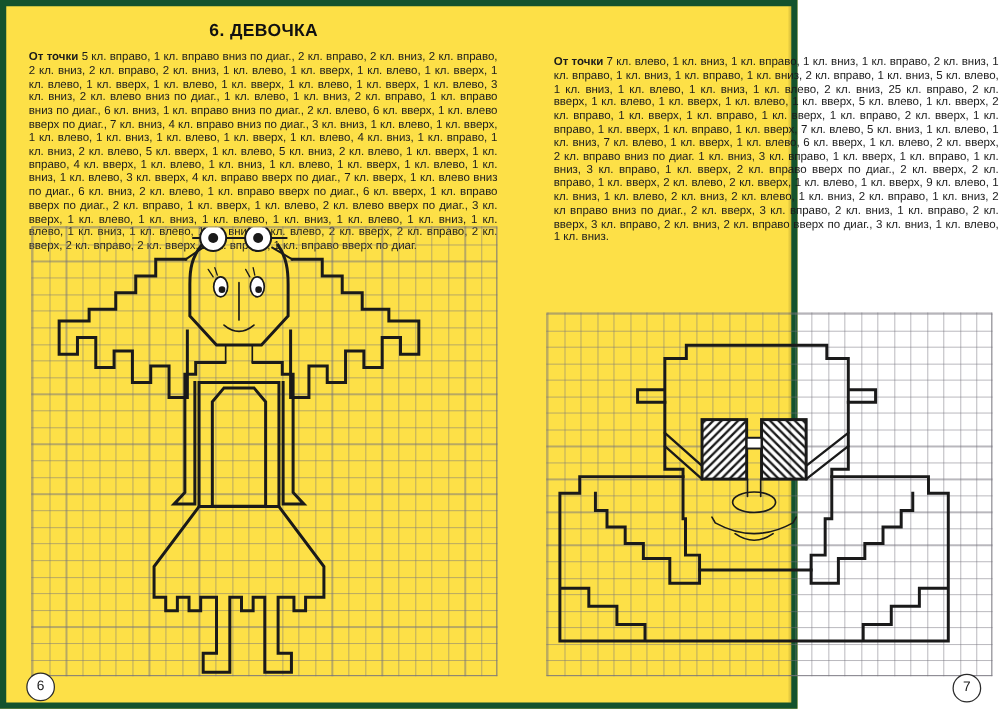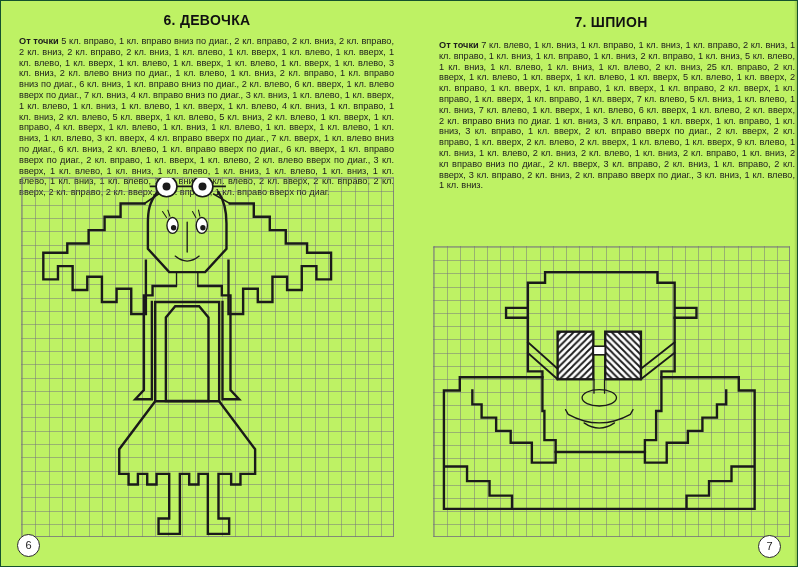--- a/index.html
+++ b/index.html
@@ -3,23 +3,23 @@
 <meta charset="utf-8">
 <style>
   html,body{margin:0;padding:0;}
   body{
     width:800px;height:569px;overflow:hidden;
     background:#ffffff;
     font-family:"Liberation Sans", sans-serif;
     position:relative;
   }
   .sheet{
-    position:absolute;left:0;top:0;width:798px;height:567px;
-    border:1px solid #14532d;
-    background:#bef264;
+    position:absolute;left:0;top:0;width:638px;height:567px;
+    border:5px solid #14532d;
+    background:#fde047;
     box-sizing:border-box;
   }
   .sheet:after{ 
     content:"";position:absolute;right:0;top:0;width:3px;height:100%;
     background:linear-gradient(to right,rgba(0,0,0,0),rgba(0,0,0,.18));
   }
   .page-title{
     position:absolute;
     font-weight:bold;font-size:14px;letter-spacing:.3px;color:#111;
     text-align:center;
@@ -92,21 +92,20 @@
       <path class="thinpath" style="stroke-width:0.08" d="M 10.85,2.95 L 10.55,2.5 M 11.1,2.85 L 10.95,2.4 M 13.05,2.95 L 12.8,2.5 M 13.35,2.85 L 13.25,2.4"></path>
       <path class="thinpath" d="M 12.4,3.3 V 5.55 M 11.5,5.85 Q 12.4,6.6 13.3,5.85 M 11.6,7.05 V 8.1 M 13.2,7.05 V 8.1"></path>
       <path class="figpath" d="M 11.55,8.1 H 9.8 V 8.8 H 9.15 V 15.9 L 8.5,16.6 H 9.75 V 9.3 M 13.25,8.1 H 15.0 V 8.8 H 15.65 V 15.9 L 16.3,16.6 H 15.05 V 9.3 M 10.0,9.3 H 14.8 M 10.0,9.3 V 16.75 M 14.8,9.3 V 16.75 M 10.0,16.75 H 14.8"></path>
       <path class="figpath" fill="url(#dots)" d="M 10.8,16.73 V 10.45 L 11.5,9.62 H 13.3 L 14.0,10.45 V 16.73 Z"></path>
       <path class="figpath" d="M 10.0,16.75 L 7.3,20.35 V 22.2 H 8.0 V 23.0 H 8.7 V 22.2 H 9.4 V 23.0 H 10.1 V 22.2 H 11.05 V 25.55 H 10.25 V 26.7 H 11.85 V 22.2 H 12.55 V 23.0 H 13.25 V 22.2 H 13.95 V 26.7 H 15.55 V 25.55 H 14.75 V 22.2 H 15.7 V 23.0 H 16.4 V 22.2 H 17.5 V 20.35 L 14.8,16.75"></path>
     </svg>
   </div>
 
   <div class="pagenum" id="pagenum-left">6</div>
 
-  <div class="page-title" id="title-right">7. ШПИОН</div>
 
   <div class="instructions" id="instr-right">
     <b>От точки</b>
     <span>7 кл. влево, 1 кл. вниз, 1 кл. вправо, 1 кл. вниз, 1 кл. вправо, 2 кл. вниз, 1 кл. вправо, 1 кл. вниз, 1 кл. вправо, 1 кл. вниз, 2 кл. вправо, 1 кл. вниз, 5 кл. влево, 1 кл. вниз, 1 кл. влево, 1 кл. вниз, 1 кл. влево, 2 кл. вниз, 25 кл. вправо, 2 кл. вверх, 1 кл. влево, 1 кл. вверх, 1 кл. влево, 1 кл. вверх, 5 кл. влево, 1 кл. вверх, 2 кл. вправо, 1 кл. вверх, 1 кл. вправо, 1 кл. вверх, 1 кл. вправо, 2 кл. вверх, 1 кл. вправо, 1 кл. вверх, 1 кл. вправо, 1 кл. вверх, 7 кл. влево, 5 кл. вниз, 1 кл. влево, 1 кл. вниз, 7 кл. влево, 1 кл. вверх, 1 кл. влево, 6 кл. вверх, 1 кл. влево, 2 кл. вверх, 2 кл. вправо вниз по диаг. 1 кл. вниз, 3 кл. вправо, 1 кл. вверх, 1 кл. вправо, 1 кл. вниз, 3 кл. вправо, 1 кл. вверх, 2 кл. вправо вверх по диаг., 2 кл. вверх, 2 кл. вправо, 1 кл. вверх, 2 кл. влево, 2 кл. вверх, 1 кл. влево, 1 кл. вверх, 9 кл. влево, 1 кл. вниз, 1 кл. влево, 2 кл. вниз, 2 кл. влево, 1 кл. вниз, 2 кл. вправо, 1 кл. вниз, 2 кл вправо вниз по диаг., 2 кл. вверх, 3 кл. вправо, 2 кл. вниз, 1 кл. вправо, 2 кл. вверх, 3 кл. вправо, 2 кл. вниз, 2 кл. вправо вверх по диаг., 3 кл. вниз, 1 кл. влево, 1 кл. вниз.</span>
   </div>
 
   <div class="gridbox" id="grid-right">
     <svg width="357" height="291" viewBox="0 0 27 22">
       <defs>
         <pattern id="hatchL" width="0.5" height="0.5" patternUnits="userSpaceOnUse">

